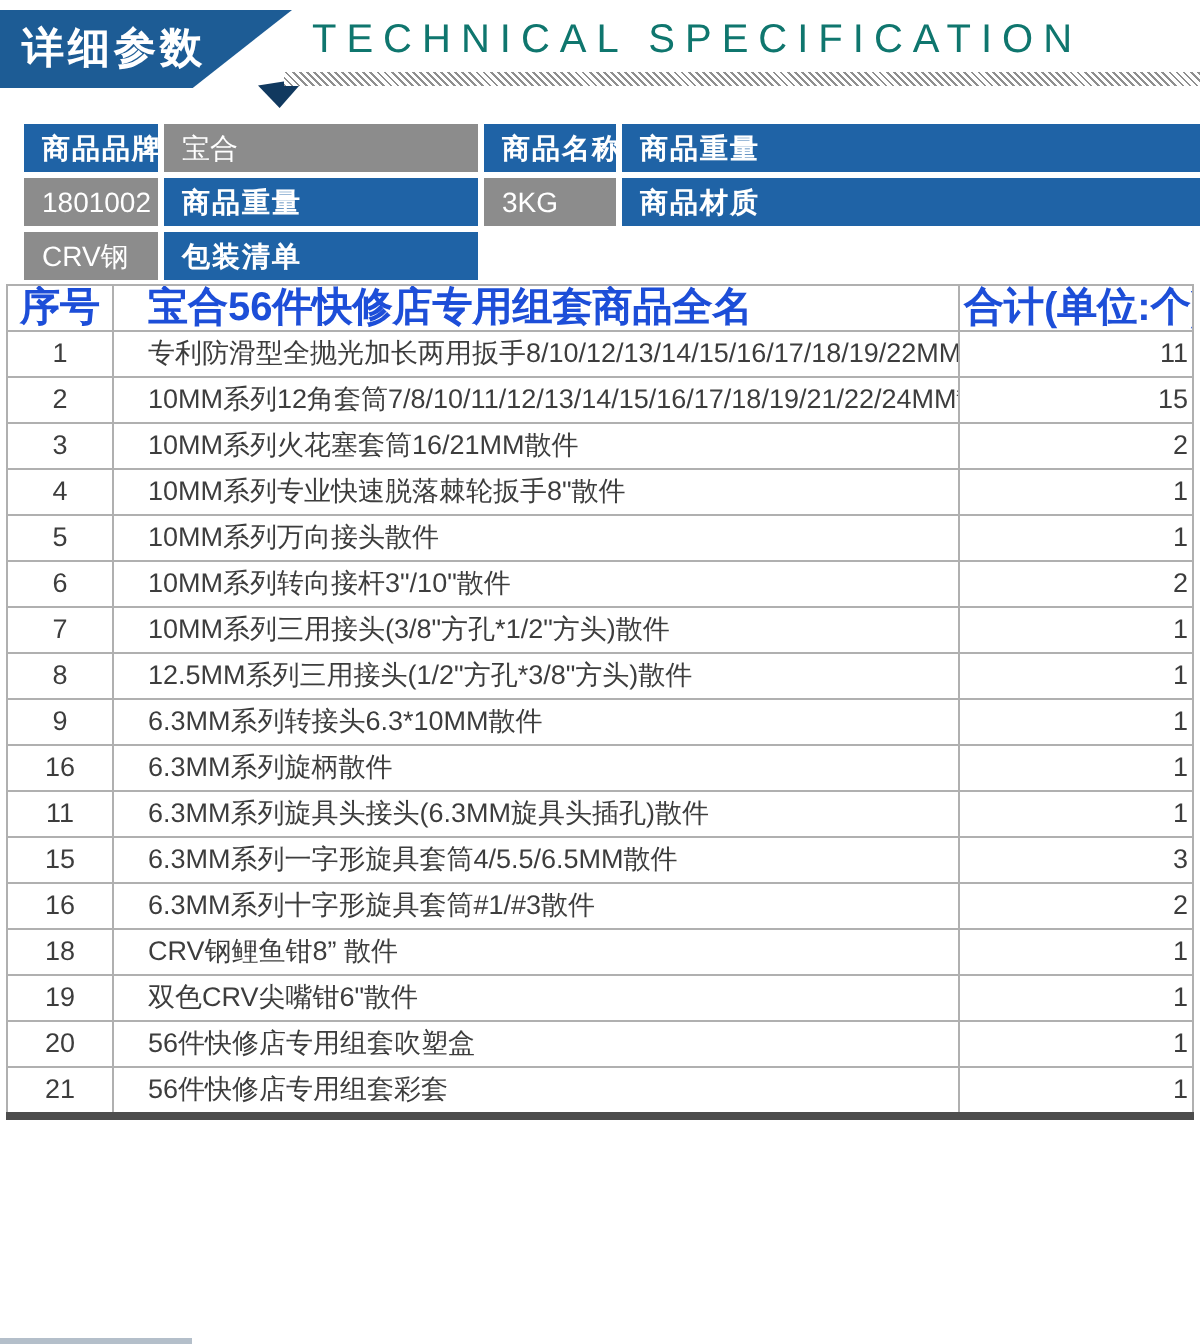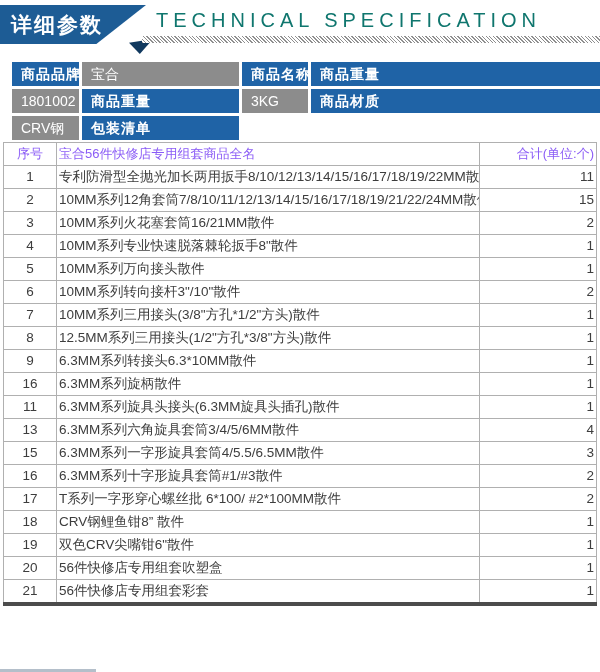--- a/index.html
+++ b/index.html
@@ -56,23 +56,23 @@
     border-collapse:collapse;table-layout:fixed;
     font-size:13.5px;color:#3d3d3d;
     border-bottom:4px solid #4c4c4c;
   }
   .spec th,.spec td{
     border:1px solid #b0b0b0;height:22px;padding:0 2px;
     line-height:22px;white-space:nowrap;overflow:hidden;
     font-weight:normal;
   }
   .spec .c-idx{width:48px;text-align:center;}
-  .spec .c-name{text-align:left;padding-left:2px;}
+  .spec .c-name{text-align:left;padding-left:17px;}
   .spec .c-total{width:112px;text-align:right;}
-  .spec thead th{font-size:13px;color:#8b5cf6;}
+  .spec thead th{font-size:20px;color:#1d4ed8;font-weight:bold;}
 
   
   .bottom-stub{
     position:absolute;left:0;top:669px;width:96px;height:3px;
     background:#b4bfca;
   }
 </style>
 </head>
 <body>
 
@@ -158,40 +158,30 @@
           <td class="c-idx">16</td>
           <td class="c-name">6.3MM系列旋柄散件</td>
           <td class="c-total">1</td>
         </tr>
         <tr>
           <td class="c-idx">11</td>
           <td class="c-name">6.3MM系列旋具头接头(6.3MM旋具头插孔)散件</td>
           <td class="c-total">1</td>
         </tr>
         <tr>
-          <td class="c-idx">13</td>
-          <td class="c-name">6.3MM系列六角旋具套筒3/4/5/6MM散件</td>
-          <td class="c-total">4</td>
-        </tr>
-        <tr>
           <td class="c-idx">15</td>
           <td class="c-name">6.3MM系列一字形旋具套筒4/5.5/6.5MM散件</td>
           <td class="c-total">3</td>
         </tr>
         <tr>
           <td class="c-idx">16</td>
           <td class="c-name">6.3MM系列十字形旋具套筒#1/#3散件</td>
           <td class="c-total">2</td>
         </tr>
         <tr>
-          <td class="c-idx">17</td>
-          <td class="c-name">T系列一字形穿心螺丝批 6*100/ #2*100MM散件</td>
-          <td class="c-total">2</td>
-        </tr>
-        <tr>
           <td class="c-idx">18</td>
           <td class="c-name">CRV钢鲤鱼钳8” 散件</td>
           <td class="c-total">1</td>
         </tr>
         <tr>
           <td class="c-idx">19</td>
           <td class="c-name">双色CRV尖嘴钳6"散件</td>
           <td class="c-total">1</td>
         </tr>
         <tr>

